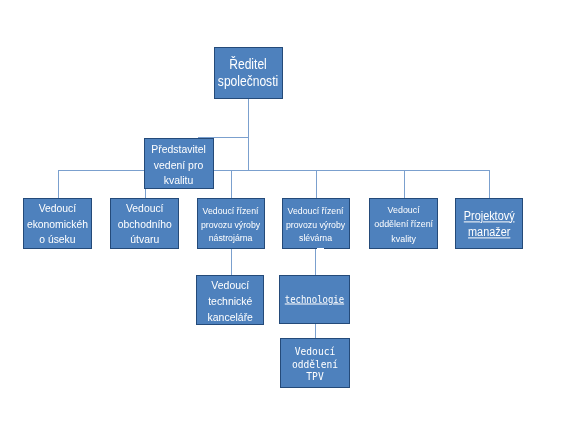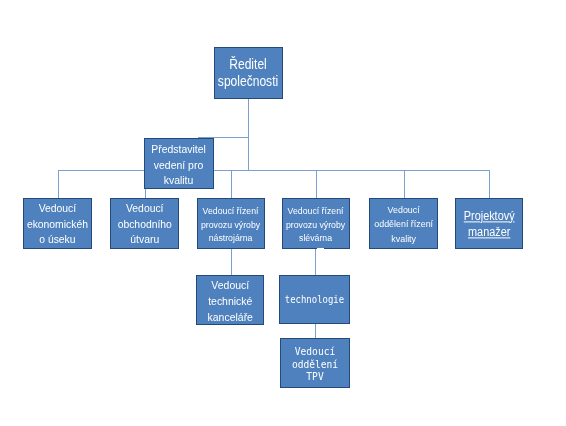--- a/index.html
+++ b/index.html
@@ -23,21 +23,21 @@
   
   .n-reditel      {left:214px;top:47px;width:69px;height:52px;}
   .n-predstavitel {left:144px;top:110px;width:70px;height:51px;margin-top:28px;}
   .n-ekonom       {left:23px; top:198px;width:69px;height:51px;}
   .n-obchod       {left:110px;top:198px;width:69px;height:51px;}
   .n-nastrojarna  {left:197px;top:198px;width:68px;height:51px;}
   .n-slevarna     {left:282px;top:198px;width:68px;height:51px;}
   .n-kvalita      {left:369px;top:198px;width:69px;height:51px;}
   .n-projekt      {left:455px;top:198px;width:68px;height:51px;text-decoration:underline;}
   .n-technicka    {left:196px;top:275px;width:68px;height:50px;}
-  .n-technologie  {left:279px;top:275px;width:71px;height:49px;}
+  .n-technologie  {left:279px;top:275px;width:71px;height:49px;text-decoration:underline;}
   .n-tpv          {left:280px;top:338px;width:70px;height:50px;}
 
   
   .n-reditel      .txt{font-size:14.8px;line-height:17.4px;transform:scaleX(0.815);}
   .n-predstavitel .txt{font-size:11.3px;line-height:15.7px;transform:translateY(1.6px) scaleX(0.925);}
   .n-ekonom       .txt{font-size:11px;  line-height:15.8px;transform:translateY(0.7px) scaleX(0.942);}
   .n-obchod       .txt{font-size:11px;  line-height:15.8px;transform:translateY(0.7px) scaleX(0.942);}
   .n-nastrojarna  .txt{font-size:9.6px; line-height:13.9px;transform:translateY(1px) scaleX(0.91);}
   .n-slevarna     .txt{font-size:9.6px; line-height:13.9px;transform:translateY(1px) scaleX(0.91);}
   .n-kvalita      .txt{font-size:9.9px; line-height:14.3px;transform:translateY(0.6px) scaleX(0.9);}

